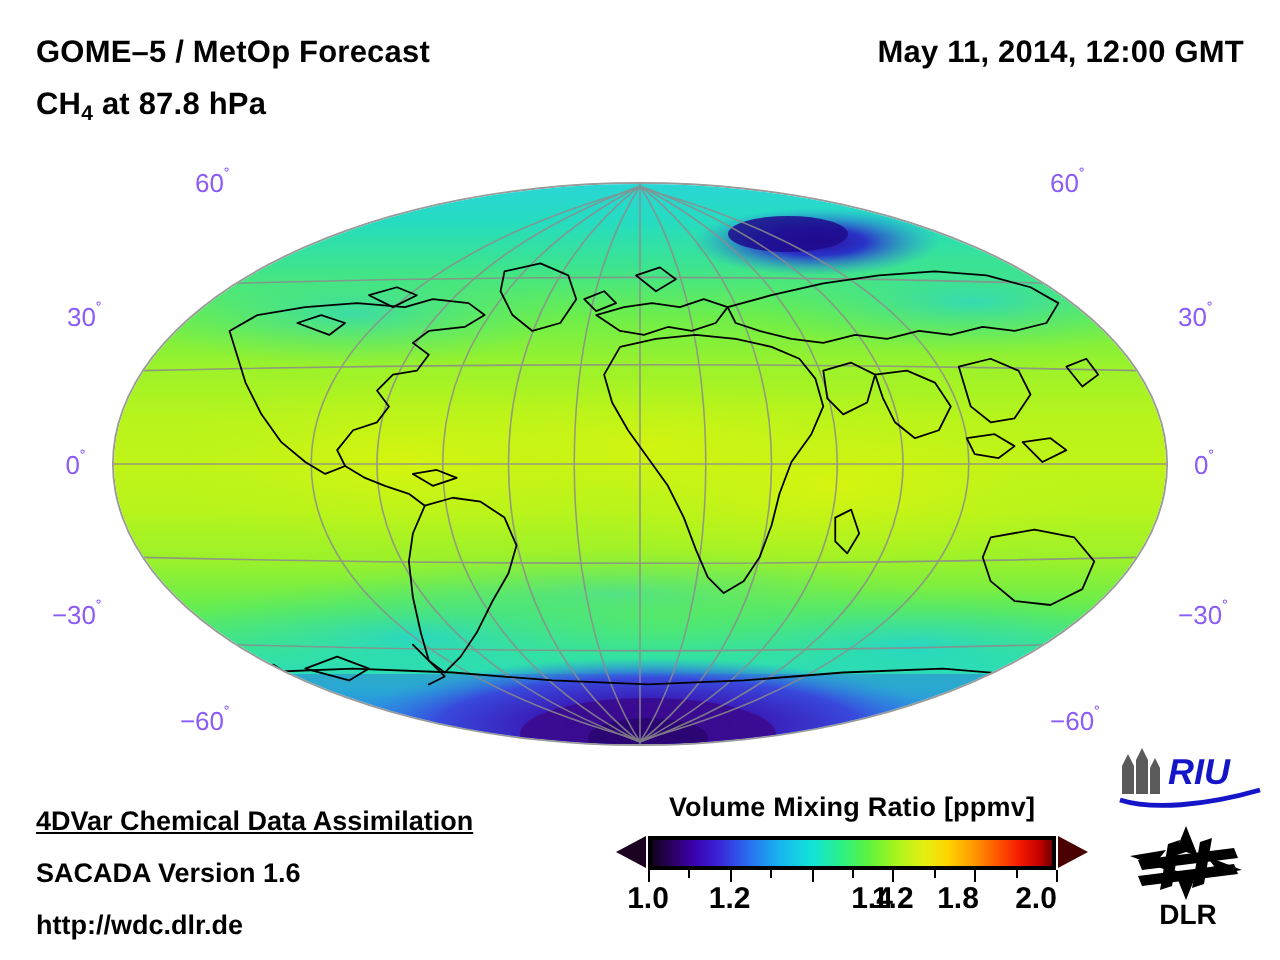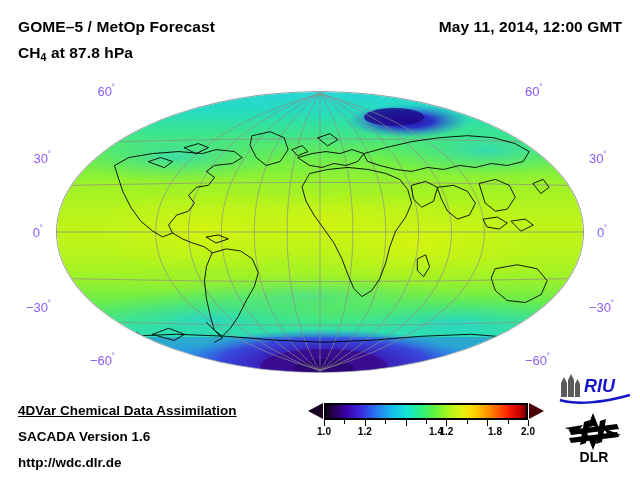--- a/index.html
+++ b/index.html
@@ -47,21 +47,21 @@
       #ff9e00 80%, #ff5a00 86%, #f51800 92%, #c20000 97%, #6e0000 100%);
   }
   .cap{position:absolute;top:2px;width:0;height:0;border-top:8.5px solid transparent;
        border-bottom:8.5px solid transparent;}
   #cap-left{left:2px;border-right:15px solid #1b0322;}
   #cap-right{right:2px;border-left:15px solid #4a0000;}
   #cbar-ticks{position:absolute;left:18px;top:19px;width:204px;height:6px;}
   #cbar-ticks i{position:absolute;top:0;width:1px;background:#000;}
   #cbar-labels{position:relative;height:18px;margin-top:3px;}
   #cbar-labels span{position:absolute;top:0;transform:translateX(-50%);
-    font-weight:bold;font-size:10px;text-align:right;}
+    font-weight:bold;font-size:15px;text-align:right;}
 
   
   #riu-logo{position:absolute;left:556px;top:373px;width:76px;height:32px;}
   #dlr-logo{position:absolute;left:563px;top:412px;width:62px;height:52px;}
   #riu-logo svg,#dlr-logo svg{display:block;width:100%;height:100%;}
 </style>
 </head>
 <body>
 
 <div class="hdr" id="title-line1">GOME–5 / MetOp Forecast</div>
@@ -228,20 +228,21 @@
   <span class="latlbl" style="left:540px;top:140px;transform:translate(0,-50%);"><span>0</span><span class="deg">˚</span></span>
   <span class="latlbl" style="left:532px;top:215px;transform:translate(0,-50%);"><span>−30</span><span class="deg">˚</span></span>
   <span class="latlbl" style="left:468px;top:268px;transform:translate(0,-50%);"><span>−60</span><span class="deg">˚</span></span>
 </div>
 
 <div class="foot" id="foot-1">4DVar Chemical Data Assimilation</div>
 <div class="foot" id="foot-2">SACADA Version 1.6</div>
 <div class="foot" id="foot-3">http://wdc.dlr.de</div>
 
 <div id="cbar-block">
+  <div id="cbar-title">Volume Mixing Ratio [ppmv]</div>
   <div id="cbar-row">
     <div class="cap" id="cap-left"></div>
     <div id="cbar-strip"></div>
     <div class="cap" id="cap-right"></div>
     <div id="cbar-ticks">
         <i style="left: 0px; height: 6px;"></i>
         <i style="left: 20.4px; height: 4px;"></i>
         <i style="left: 40.8px; height: 6px;"></i>
         <i style="left: 61.2px; height: 4px;"></i>
         <i style="left: 81.6px; height: 6px;"></i>
@@ -251,22 +252,22 @@
         <i style="left: 163.2px; height: 6px;"></i>
         <i style="left: 183.6px; height: 4px;"></i>
         <i style="left: 204px; height: 6px;"></i>
       </div>
   </div>
   <div id="cbar-labels">
       <span style="left: 18px;">1.0</span>
       <span style="left: 58.8px;">1.2</span>
       <span style="left: 84px; margin-left: 46px;">1.4</span>
       <span style="left: 140.4px;">1.2</span>
-      <span style="left: 189px;">1.8</span>
-      <span style="left: 222px;">2.0</span>
+      <span style="left: 173px;">1.8</span>
+      <span style="left: 212px;">2.0</span>
     </div>
 </div>
 
 <div id="riu-logo">
   <svg viewBox="0 0 76 32">
     <g fill="#5a5a5a">
       <path d="M5,24 L5,10 L8,4 L11,10 L11,24 Z"></path>
       <path d="M12,24 L12,7 L15,1 L18,7 L18,24 Z"></path>
       <path d="M19,24 L19,11 L21.5,6 L24,11 L24,24 Z"></path>
     </g>

